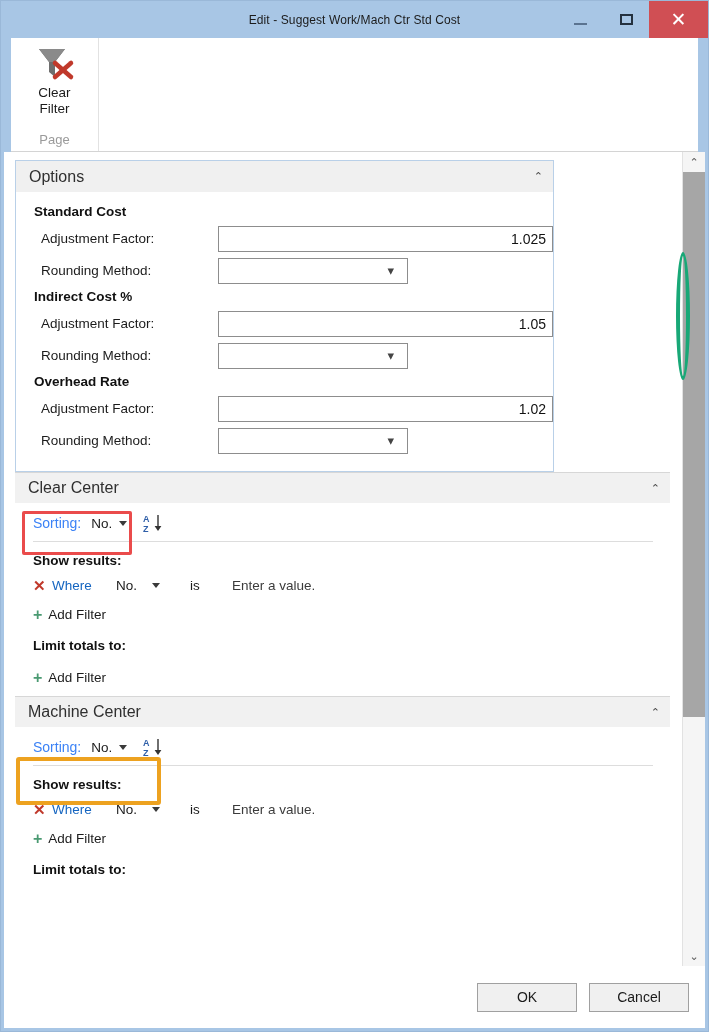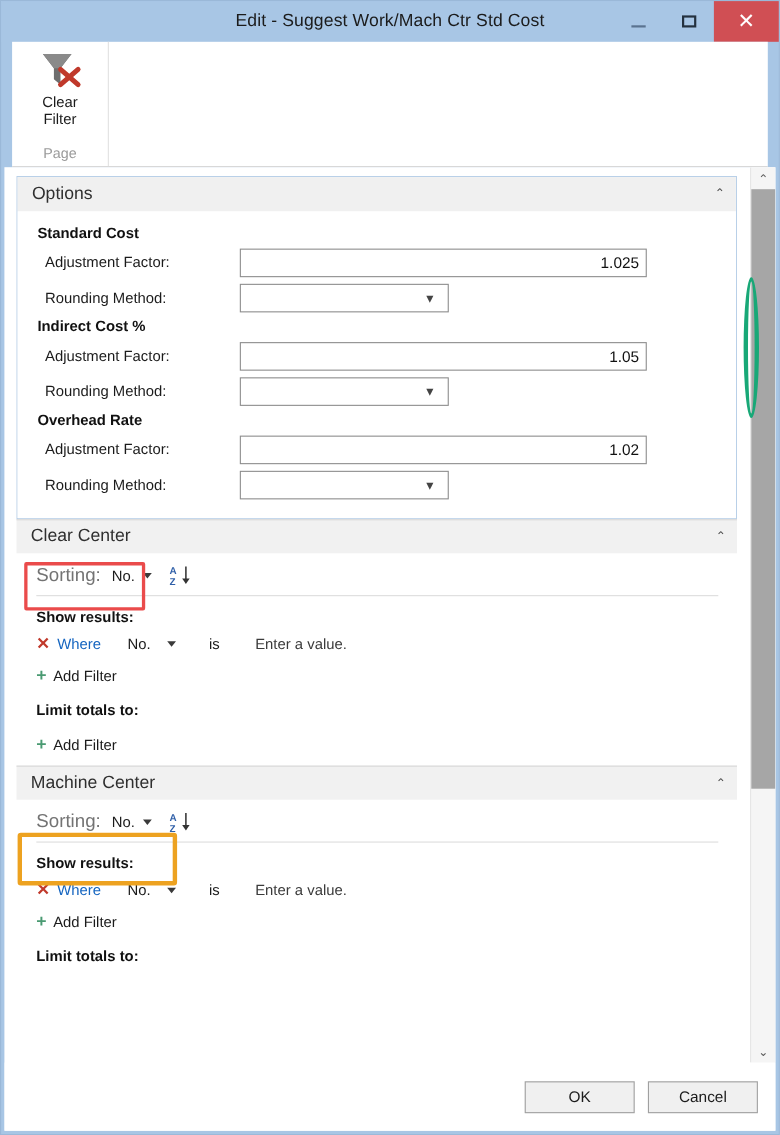--- a/index.html
+++ b/index.html
@@ -31,21 +31,21 @@
   .titlebar {
     height: 37px;
     flex: 0 0 37px;
     background: #a8c6e5;
     position: relative;
     display: flex;
     align-items: center;
     justify-content: center;
   }
   .titlebar-text {
-    font-size: 16px;
+    font-size: 12px;
     color: #1b1b1b;
     letter-spacing: 0.1px;
     white-space: nowrap;
   }
   .win-buttons {
     position: absolute;
     right: 0; top: 0;
     height: 37px;
     display: flex;
     align-items: stretch;
@@ -208,21 +208,21 @@
     position: relative;
     overflow: hidden;
     padding: 8px 0 0 11px;
     box-sizing: border-box;
   }
 
   
   .options-box {
     border: 1px solid #b9d0e8;
     box-sizing: border-box;
-    width: 655px;
+    width: 539px;
     background: #ffffff;
   }
   .sec-header {
     height: 31px;
     background: #f0f0f0;
     display: flex;
     align-items: center;
     padding: 0 10px 0 13px;
     box-sizing: border-box;
     cursor: pointer;
@@ -305,21 +305,21 @@
     padding: 10px 0 6px 0;
     width: 655px;
     box-sizing: border-box;
   }
   .sorting-row {
     display: flex;
     align-items: center;
     padding: 0 0 8px 18px;
     gap: 10px;
   }
-  .sorting-label { font-size: 17px; color: #737373; }
+  .sorting-label { font-size: 14px; color: #3b82f6; }
   .sorting-value {
     font-size: 13.5px;
     color: #1b1b1b;
     display: flex;
     align-items: center;
     gap: 7px;
     cursor: pointer;
   }
   .mini-caret {
     width: 0; height: 0;

